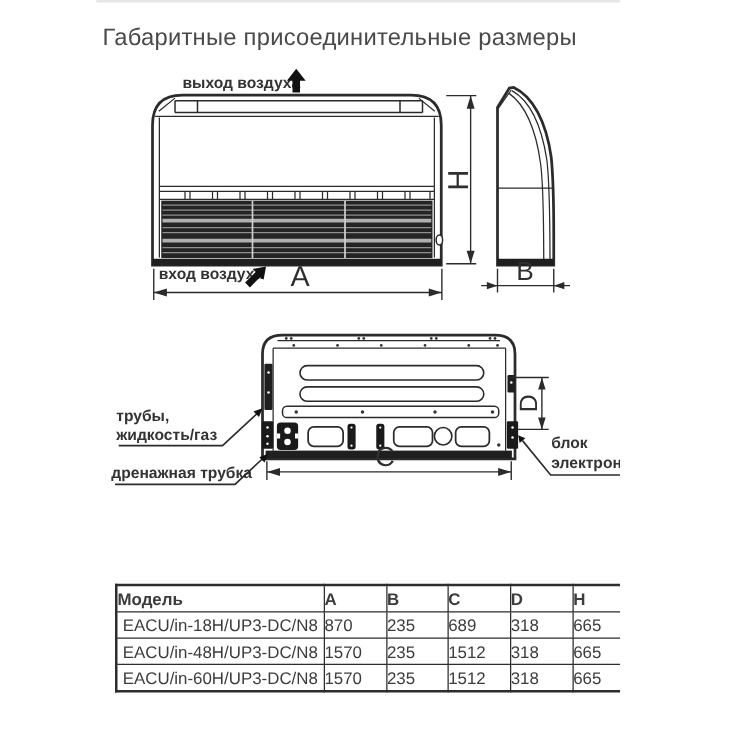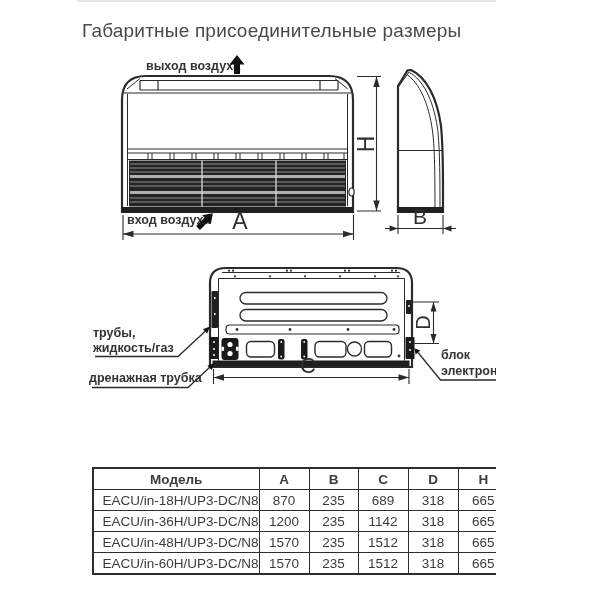--- a/index.html
+++ b/index.html
@@ -14,23 +14,23 @@
   svg .lbl{font:600 12.5px "Liberation Sans","DejaVu Sans",sans-serif;fill:#333;}
   svg .dim{font:400 23px "Liberation Sans","DejaVu Sans",sans-serif;fill:#2f2f2f;}
   svg .dim-b{font-size:21px;} svg .dim-c{font-size:22px;} svg .dim-d{font-size:20px;}
   .ln{stroke:#2b2b2b;fill:none;}
   .dimln{stroke:#2b2b2b;stroke-width:1.1;fill:none;}
   .arrow{fill:#2b2b2b;stroke:none;}
   .blk{fill:#111;stroke:none;}
   table.dims{position:absolute;left:92px;top:467px;width:416px;border-collapse:collapse;
              table-layout:fixed;font-size:13.5px;color:#3c3c3c;border:2px solid #2d2d2d;}
   table.dims th,table.dims td{border:1.5px solid #2d2d2d;height:20px;padding:0;
-             text-align:center;vertical-align:middle;white-space:nowrap;overflow:hidden;}
+             text-align:left;vertical-align:middle;white-space:nowrap;overflow:hidden;}
   table.dims th{font-weight:700;}
-  table.dims td.model{text-align:right;padding-left:0;}
+  table.dims td.model{text-align:center;padding-left:0;}
 </style>
 </head>
 <body>
 
 <div class="page">
 
   <div class="top-divider"></div>
 
   <h1 class="page-title">Габаритные присоединительные размеры</h1>
 
@@ -201,28 +201,20 @@
     <tbody>
       <tr>
         <td class="model">EACU/in-18H/UP3-DC/N8</td>
         <td>870</td>
         <td>235</td>
         <td>689</td>
         <td>318</td>
         <td>665</td>
       </tr>
       <tr>
-        <td class="model">EACU/in-36H/UP3-DC/N8</td>
-        <td>1200</td>
-        <td>235</td>
-        <td>1142</td>
-        <td>318</td>
-        <td>665</td>
-      </tr>
-      <tr>
         <td class="model">EACU/in-48H/UP3-DC/N8</td>
         <td>1570</td>
         <td>235</td>
         <td>1512</td>
         <td>318</td>
         <td>665</td>
       </tr>
       <tr>
         <td class="model">EACU/in-60H/UP3-DC/N8</td>
         <td>1570</td>

